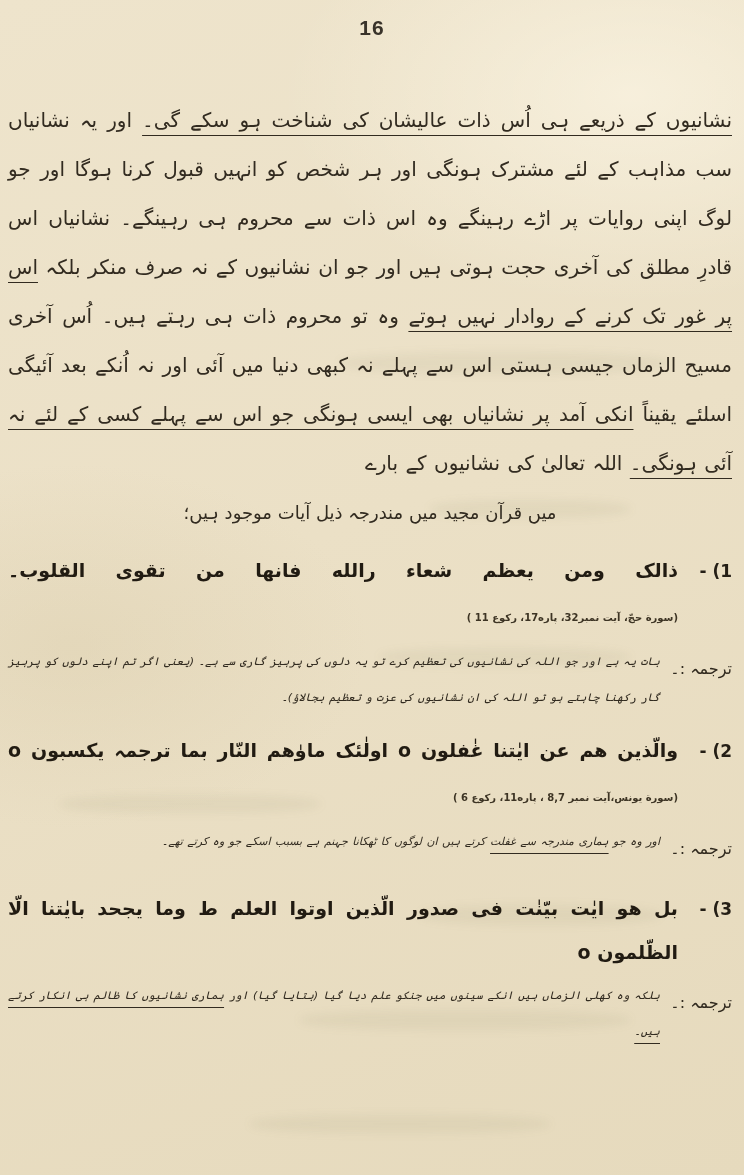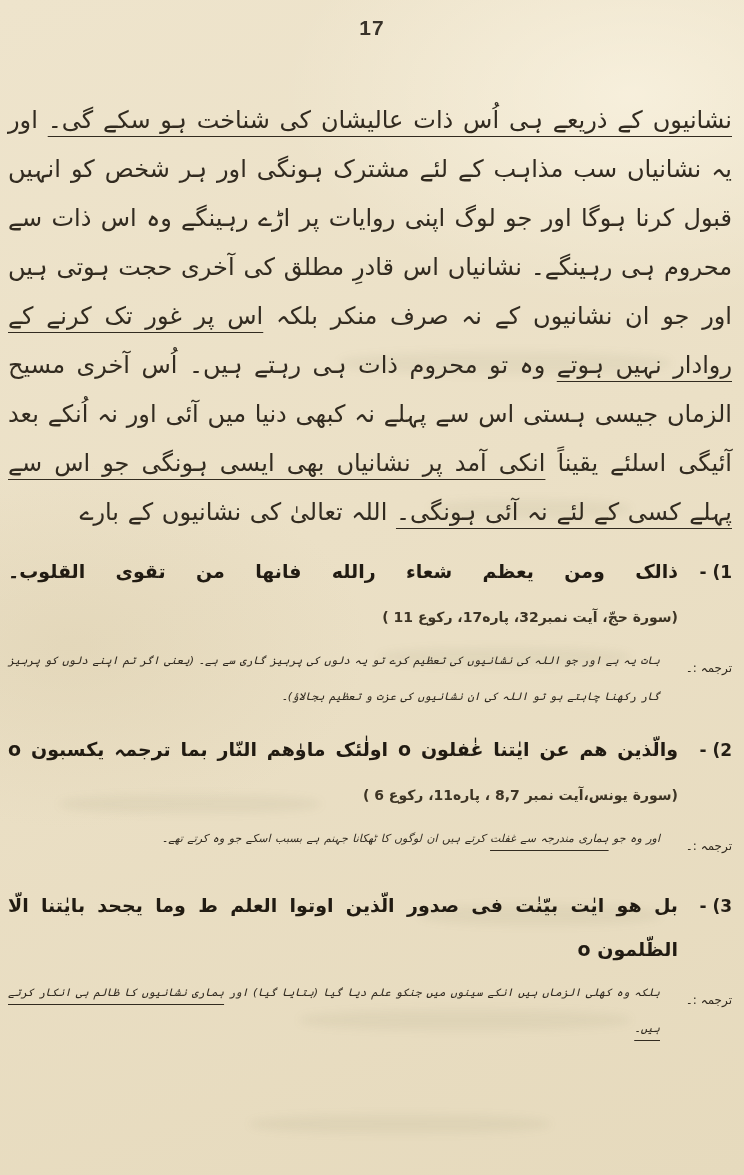--- a/index.html
+++ b/index.html
@@ -40,21 +40,21 @@
     font-size: 21px; font-weight: 600;
     letter-spacing: 1px;
     color: #39332a;
   }
   .content { position: relative; padding: 0 12px 0 8px; }
 
   .intro {
     margin-top: 56px;
     direction: rtl;
     text-align: justify;
-    font-size: 24px;
+    font-size: 20px;
     line-height: 49px;
     word-spacing: 1px;
   }
   .intro-close {
     direction: rtl;
     text-align: center;
     font-size: 18px;
     line-height: 46px;
     margin-top: 2px;
   }
@@ -74,37 +74,37 @@
     color: #241e15;
   }
   .arabic-wrap {
     flex: 1;
     font-size: 19px; font-weight: 700;
     line-height: 44px;
     color: #211b12;
     text-align: justify;
   }
   .ref {
-    font-size: 14px; font-weight: 600;
+    font-size: 10px; font-weight: 600;
     color: #3d3424;
     white-space: nowrap;
     letter-spacing: 0;
   }
   .ref-line {
     direction: rtl;
     padding-right: 150px;
     font-size: 12.5px; font-weight: 600;
     line-height: 30px;
     color: #3d3424;
   }
 
   .trans-row { display: flex; direction: rtl; margin-top: 4px; }
   .trans-label {
     flex: 0 0 72px;
-    font-size: 12px;
+    font-size: 16px;
     line-height: 50px;
   }
   .trans-body {
     flex: 1;
     font-size: 11px;
     line-height: 36px;
     text-align: justify;
     word-spacing: 1px;
     font-style: italic;
   }
@@ -115,26 +115,27 @@
 <div class="page">
 
   <div class="artifact a1"></div>
   <div class="artifact a2"></div>
   <div class="artifact a3"></div>
   <div class="artifact a4"></div>
   <div class="artifact a5"></div>
   <div class="artifact a6"></div>
   <div class="artifact a7"></div>
 
-  <div class="page-number">17</div>
+  <div class="page-number">16</div>
 
   <div class="content">
 
     <div class="intro"><span class="ul">نشانیوں کے ذریعے ہی اُس ذات عالیشان کی شناخت ہو سکے گی۔</span><span> اور یہ نشانیاں سب مذاہب کے لئے مشترک ہونگی اور ہر شخص کو انہیں قبول کرنا ہوگا اور جو لوگ اپنی روایات پر اڑے رہینگے وہ اس ذات سے محروم ہی رہینگے۔ نشانیاں اس قادرِ مطلق کی آخری حجت ہوتی ہیں اور جو ان نشانیوں کے نہ صرف منکر بلکہ </span><span class="ul">اس پر غور تک کرنے کے روادار نہیں ہوتے</span><span> وہ تو محروم ذات ہی رہتے ہیں۔ اُس آخری مسیح الزماں جیسی ہستی اس سے پہلے نہ کبھی دنیا میں آئی اور نہ اُنکے بعد آئیگی اسلئے یقیناً </span><span class="ul">انکی آمد پر نشانیاں بھی ایسی ہونگی جو اس سے پہلے کسی کے لئے نہ آئی ہونگی۔</span><span> اللہ تعالیٰ کی نشانیوں کے بارے</span></div>
 
+    <div class="intro-close">میں قرآن مجید میں مندرجہ ذیل آیات موجود ہیں؛</div>
 
     <div class="verses">
 
       <div class="verse-item">
         <div class="verse-row">
           <span class="marker">1) -</span>
           <span class="arabic-wrap"><span>ذالک ومن یعظم شعاء رالله فانها من تقوی القلوب۔</span> <span class="ref">(سورة حجّ، آیت نمبر32، پاره17، رکوع 11 )</span></span>
         </div>
         <div class="trans-row">
           <span class="trans-label">ترجمہ :۔</span>

